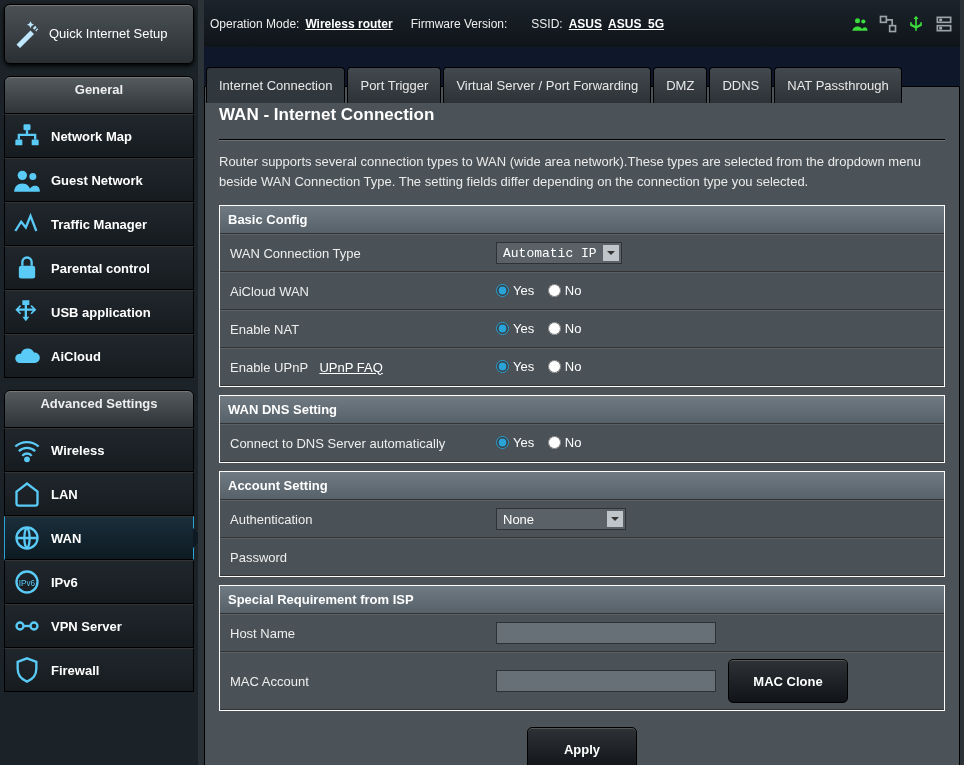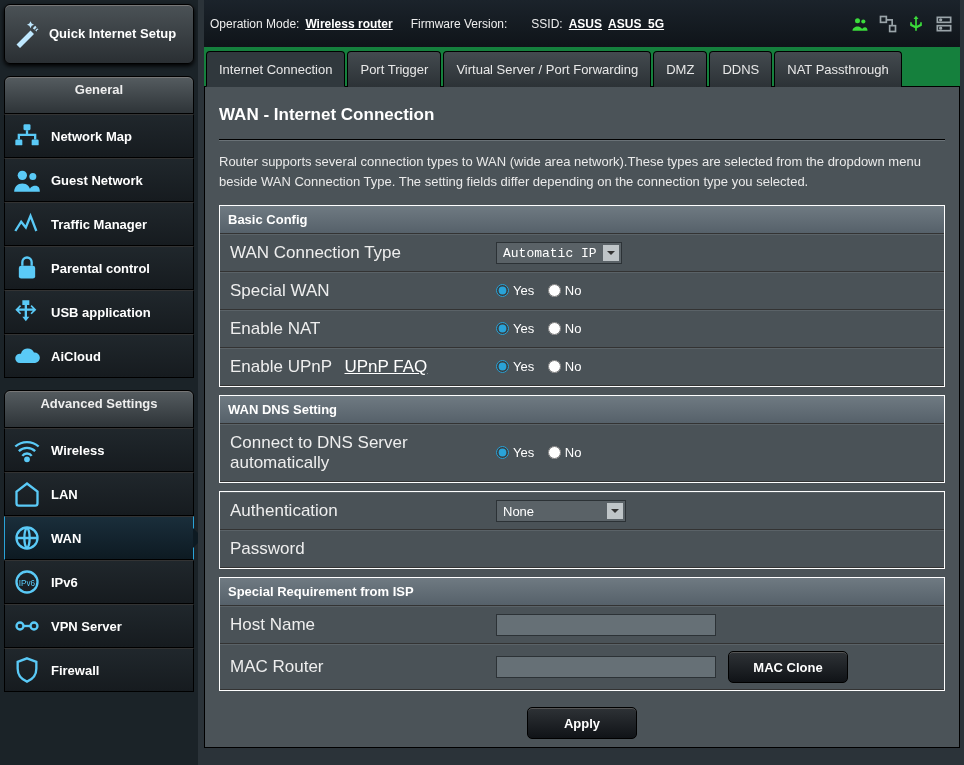--- a/index.html
+++ b/index.html
@@ -25,21 +25,21 @@
     border-radius:6px;
     height:60px; padding:0 8px;
     box-shadow: inset 0 1px 0 #777, 0 2px 4px #000;
     cursor:pointer;
   }
   .qis .wand {
     width:28px; height:28px;
     margin-right:8px;
     color:#bfe8ff;
   }
-  .qis-label { color:#fff; font-weight:bold; font-size:13px; line-height:1.2; }
+  .qis-label { color:#fff; font-weight:normal; font-size:13px; line-height:1.2; }
   .section-header {
     margin-top:12px;
     height:38px;
     background: linear-gradient(#555c60,#2e3438);
     border:1px solid #000;
     border-radius:6px 6px 0 0;
     text-align:center; line-height:26px;
     font-weight:bold; color:#eee;
     box-shadow: inset 0 1px 0 #777;
   }
@@ -83,24 +83,24 @@
     color:#eee;
     background: linear-gradient(#1b232b,#0f1419);
     padding:0 6px 0 6px;
   }
   .topbar .label { margin-right:6px; font-size:12px;}
   .topbar .val { font-weight:bold; text-decoration:underline; margin-right:18px; font-size:12px; color:#fff;}
   .top-icons { margin-left:auto; display:flex; gap:8px; }
   .top-icons .ticon { width:20px; height:20px; display:flex;align-items:center;justify-content:center;}
   .tabs {
     display:flex;
-    background:#15803d;
+    background:#0f172a;
     border-bottom:1px solid #000;
     height:40px;
-    padding-top:4px;
+    padding-top:20px;
     padding-left:2px;
     gap:2px;
   }
   .tab {
     padding:0 12px;
     height:36px; line-height:36px;
     background: linear-gradient(#434a4f,#2c3236);
     color:#e8e8e8;
     border:1px solid #000; border-bottom:none;
     border-radius:4px 4px 0 0;
@@ -136,21 +136,21 @@
     display:flex; align-items:center;
     background:#4a5257;
     border-top:1px solid #5a6267;
     border-bottom:1px solid #333;
     min-height:38px;
   }
   .cell-label {
     width:268px;
     padding:8px 10px;
     color:#eee;
-    font-size:17px;
+    font-size:13px;
   }
   .cell-label a { color:#fff; text-decoration:underline; margin-left:8px;}
   .cell-input { flex:1; padding:6px 8px; }
   .radio-group label { margin-right:10px; display:inline-flex; align-items:center; gap:4px; color:#fff;}
   input[type=radio]{accent-color:#2aa3d8;}
   .select {
     display:inline-flex; align-items:center;
     background:#5a6267; border:1px solid #2c3236;
     height:22px; padding:0 2px 0 6px;
     font-family: "Courier New", monospace;
@@ -166,21 +166,21 @@
     background:#667076;
     border:1px solid #2c3236;
     height:22px; width:220px;
     color:#fff; padding:0 6px;
   }
   .btn {
     display:inline-flex;align-items:center;justify-content:center;
     background:linear-gradient(#2e3236,#101317);
     color:#fff;font-weight:bold;
     border:1px solid #000;border-radius:5px;
-    height:32px; min-width:100px;
+    height:44px; min-width:100px;
     box-shadow: inset 0 1px 0 #555;
     cursor:pointer;
   }
   .btn.mac{min-width:120px;margin-left:12px;}
   .apply-row{text-align:center;padding:8px 0 0 0;}
   svg { display:block; }
 </style>
 </head>
 <body>
 
@@ -373,21 +373,21 @@
               <span>Automatic IP</span>
               <span class="caret">
                   <svg viewBox="0 0 10 10">
                     <path d="M1 3l4 4 4-4z" fill="currentColor"></path>
                   </svg>
                 </span>
             </div>
           </div>
         </div>
         <div class="row">
-          <div class="cell-label">Special WAN</div>
+          <div class="cell-label">AiCloud WAN</div>
           <div class="cell-input radio-group">
             <label>
                 <input type="radio" name="ewan" checked="" style="">
                 <span>Yes</span>
               </label>
             <label>
                 <input type="radio" name="ewan" style="">
                 <span>No</span>
               </label>
           </div>
@@ -434,20 +434,21 @@
               </label>
             <label>
                 <input type="radio" name="dns" style="">
                 <span>No</span>
               </label>
           </div>
         </div>
       </div>
 
       <div class="group">
+        <div class="group-header">Account Setting</div>
         <div class="row">
           <div class="cell-label">Authentication</div>
           <div class="cell-input">
             <div class="select" style="min-width:130px">
               <span style="font-family:Arial">None</span>
               <span class="caret" style="margin-left:auto">
                   <svg viewBox="0 0 10 10">
                     <path d="M1 3l4 4 4-4z" fill="currentColor"></path>
                   </svg>
                 </span>
@@ -460,21 +461,21 @@
         </div>
       </div>
 
       <div class="group">
         <div class="group-header">Special Requirement from ISP</div>
         <div class="row">
           <div class="cell-label">Host Name</div>
           <div class="cell-input"><input class="textfield" type="text" style=""></div>
         </div>
         <div class="row">
-          <div class="cell-label">MAC Router</div>
+          <div class="cell-label">MAC Account</div>
           <div class="cell-input" style="display:flex;align-items:center">
             <input class="textfield" type="text" style="">
             <div class="btn mac">MAC Clone</div>
           </div>
         </div>
       </div>
 
       <div class="apply-row">
         <div class="btn" style="min-width:110px">Apply</div>
       </div>

